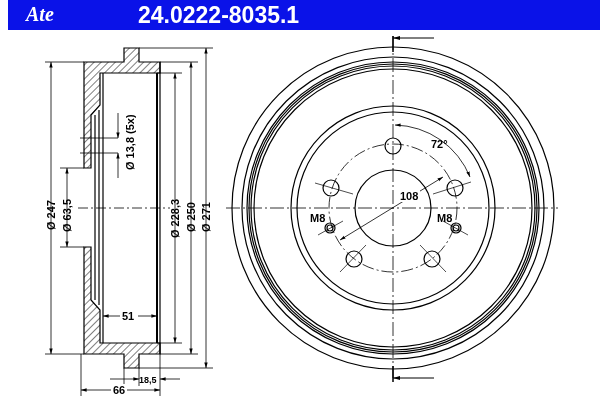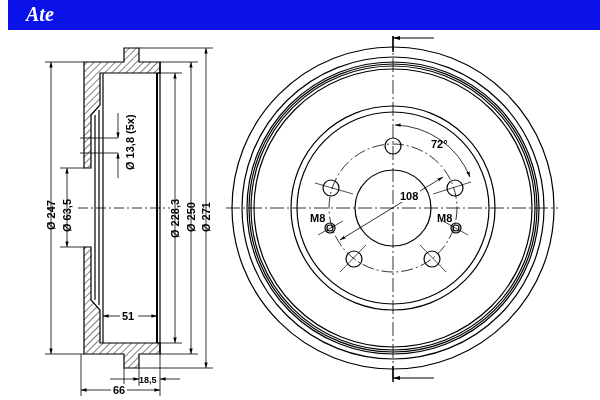--- a/index.html
+++ b/index.html
@@ -9,20 +9,21 @@
   .part{position:absolute;left:130px;top:2px;font-size:23px;font-weight:bold;letter-spacing:0px;}
   .code{position:absolute;left:322px;top:2px;font-size:23px;font-weight:bold;}
   svg{position:absolute;left:0;top:0;}
   .dim{font-family:"Liberation Sans",sans-serif;font-weight:bold;font-size:11px;fill:#000;}
 </style>
 </head>
 <body>
 
 <div class="header">
   <span class="logo">Ate</span>
+  <span class="part">24.0222-8035.1</span>
 </div>
 
 <svg width="600" height="400" viewBox="0 0 600 400">
   <defs>
     <pattern id="hatch" width="5" height="5" patternUnits="userSpaceOnUse" patternTransform="rotate(45)">
       <line x1="0" y1="0" x2="0" y2="5" stroke="#000" stroke-width="1"></line>
     </pattern>
     <marker id="ar" viewBox="0 0 10 10" refX="10" refY="5" markerWidth="7" markerHeight="7" orient="auto-start-reverse">
       <path d="M0,2 L10,5 L0,8 z" fill="#000"></path>
     </marker>

